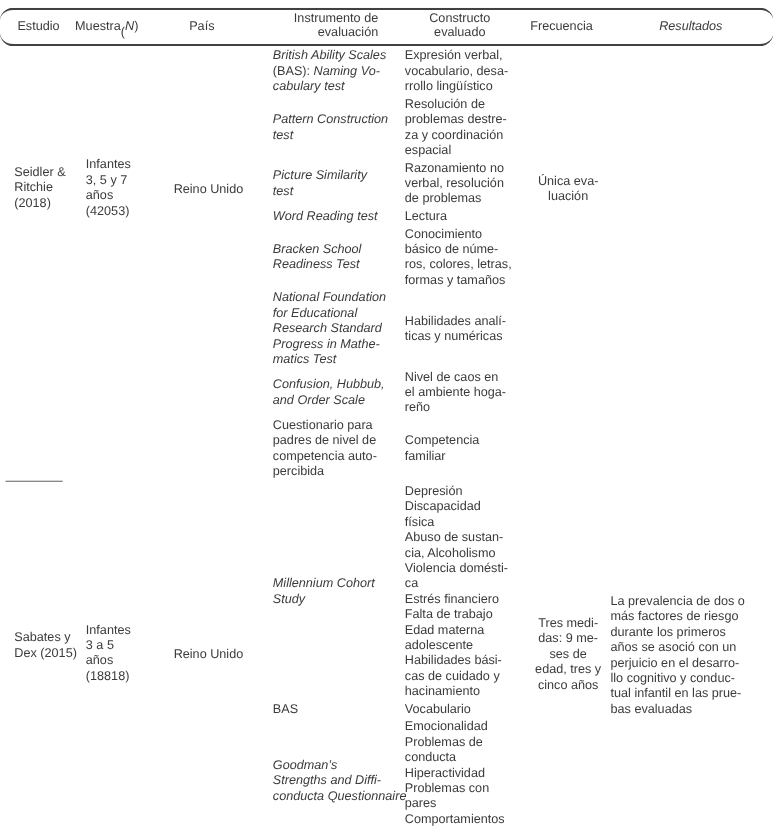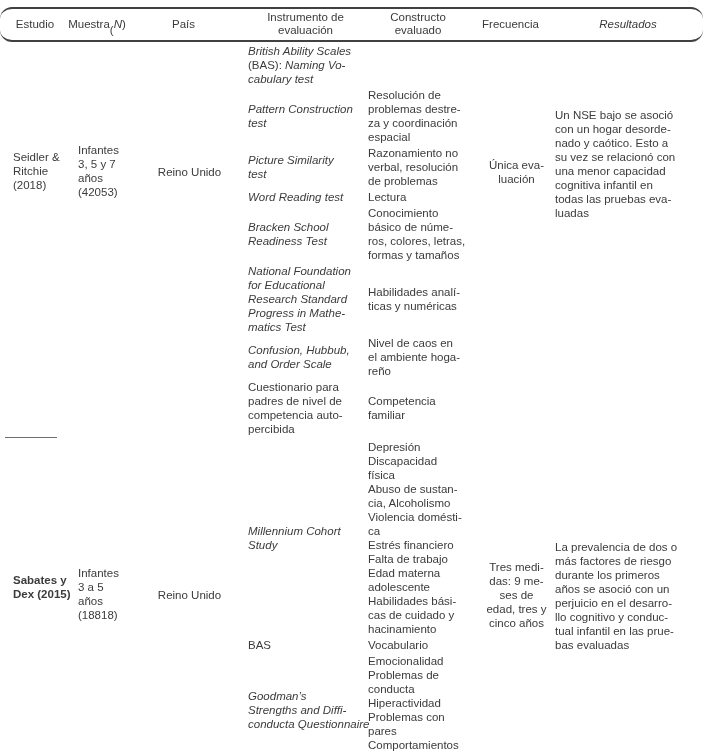--- a/index.html
+++ b/index.html
@@ -33,21 +33,21 @@
     align-items: center;
     justify-content: center;
     text-align: center;
     white-space: pre;
     line-height: 13px;
     box-sizing: border-box;
   }
   .w1 { width: 70px; }
   .w2 { width: 54px; }
   .w3 { width: 119px; }
-  .w4 { width: 125px; }
+  .w4 { width: 125px; text-align: right; }
   .w5 { width: 100px; }
   .w6 { width: 85px; }
   .w7 { width: 150px; font-style: italic; }
 
   .row {
     display: flex;
     align-items: flex-start;
     margin-top: 2px;
   }
   .row1 { height: 392px; }
@@ -85,21 +85,21 @@
   }
   .it { font-style: italic; }
 
   
   .r1-est  { padding-top: 106px; }
   .r1-mue  { padding-top: 99px; }
   .r1-pais { padding-top: 121px; }
   .r1-frec { padding-top: 114px; }
   .r1-res  { padding-top: 64px; }
 
-  .r2-est  { padding-top: 133px; font-weight: bold; }
+  .r2-est  { padding-top: 133px; }
   .r2-mue  { padding-top: 126px; }
   .r2-pais { padding-top: 148px; }
   .r2-frec { padding-top: 120px; }
   .r2-res  { padding-top: 100px; }
 
   .partial-sep {
     height: 0;
     border-top: 1.4px solid #6e6e6e;
     width: 52px;
     margin: 1px 0 0 5px;
@@ -131,20 +131,23 @@
 3, 5 y 7
 años
 (42053)</div>
     <div class="c col-pais r1-pais">Reino Unido</div>
 
     <div class="col-pairs">
       <div class="pair">
         <div class="inst"><span class="it">British Ability Scales</span><span>
 (BAS): </span><span class="it">Naming Vo-
 cabulary test</span></div>
+        <div class="con">Expresión verbal,
+vocabulario, desa-
+rrollo lingüístico</div>
       </div>
       <div class="pair">
         <div class="inst it">Pattern Construction
 test</div>
         <div class="con">Resolución de
 problemas destre-
 za y coordinación
 espacial</div>
       </div>
       <div class="pair">
@@ -187,28 +190,20 @@
 padres de nivel de
 competencia auto-
 percibida</div>
         <div class="con">Competencia
 familiar</div>
       </div>
     </div>
 
     <div class="c col-frec r1-frec">Única eva-
 luación</div>
-    <div class="c col-res r1-res">Un NSE bajo se asoció
-con un hogar desorde-
-nado y caótico. Esto a
-su vez se relacionó con
-una menor capacidad
-cognitiva infantil en
-todas las pruebas eva-
-luadas</div>
   </div>
 
   <div class="partial-sep"></div>
 
   <div class="row">
     <div class="c col-est r2-est">Sabates y
 Dex (2015)</div>
     <div class="c col-mue r2-mue">Infantes
 3 a 5
 años

